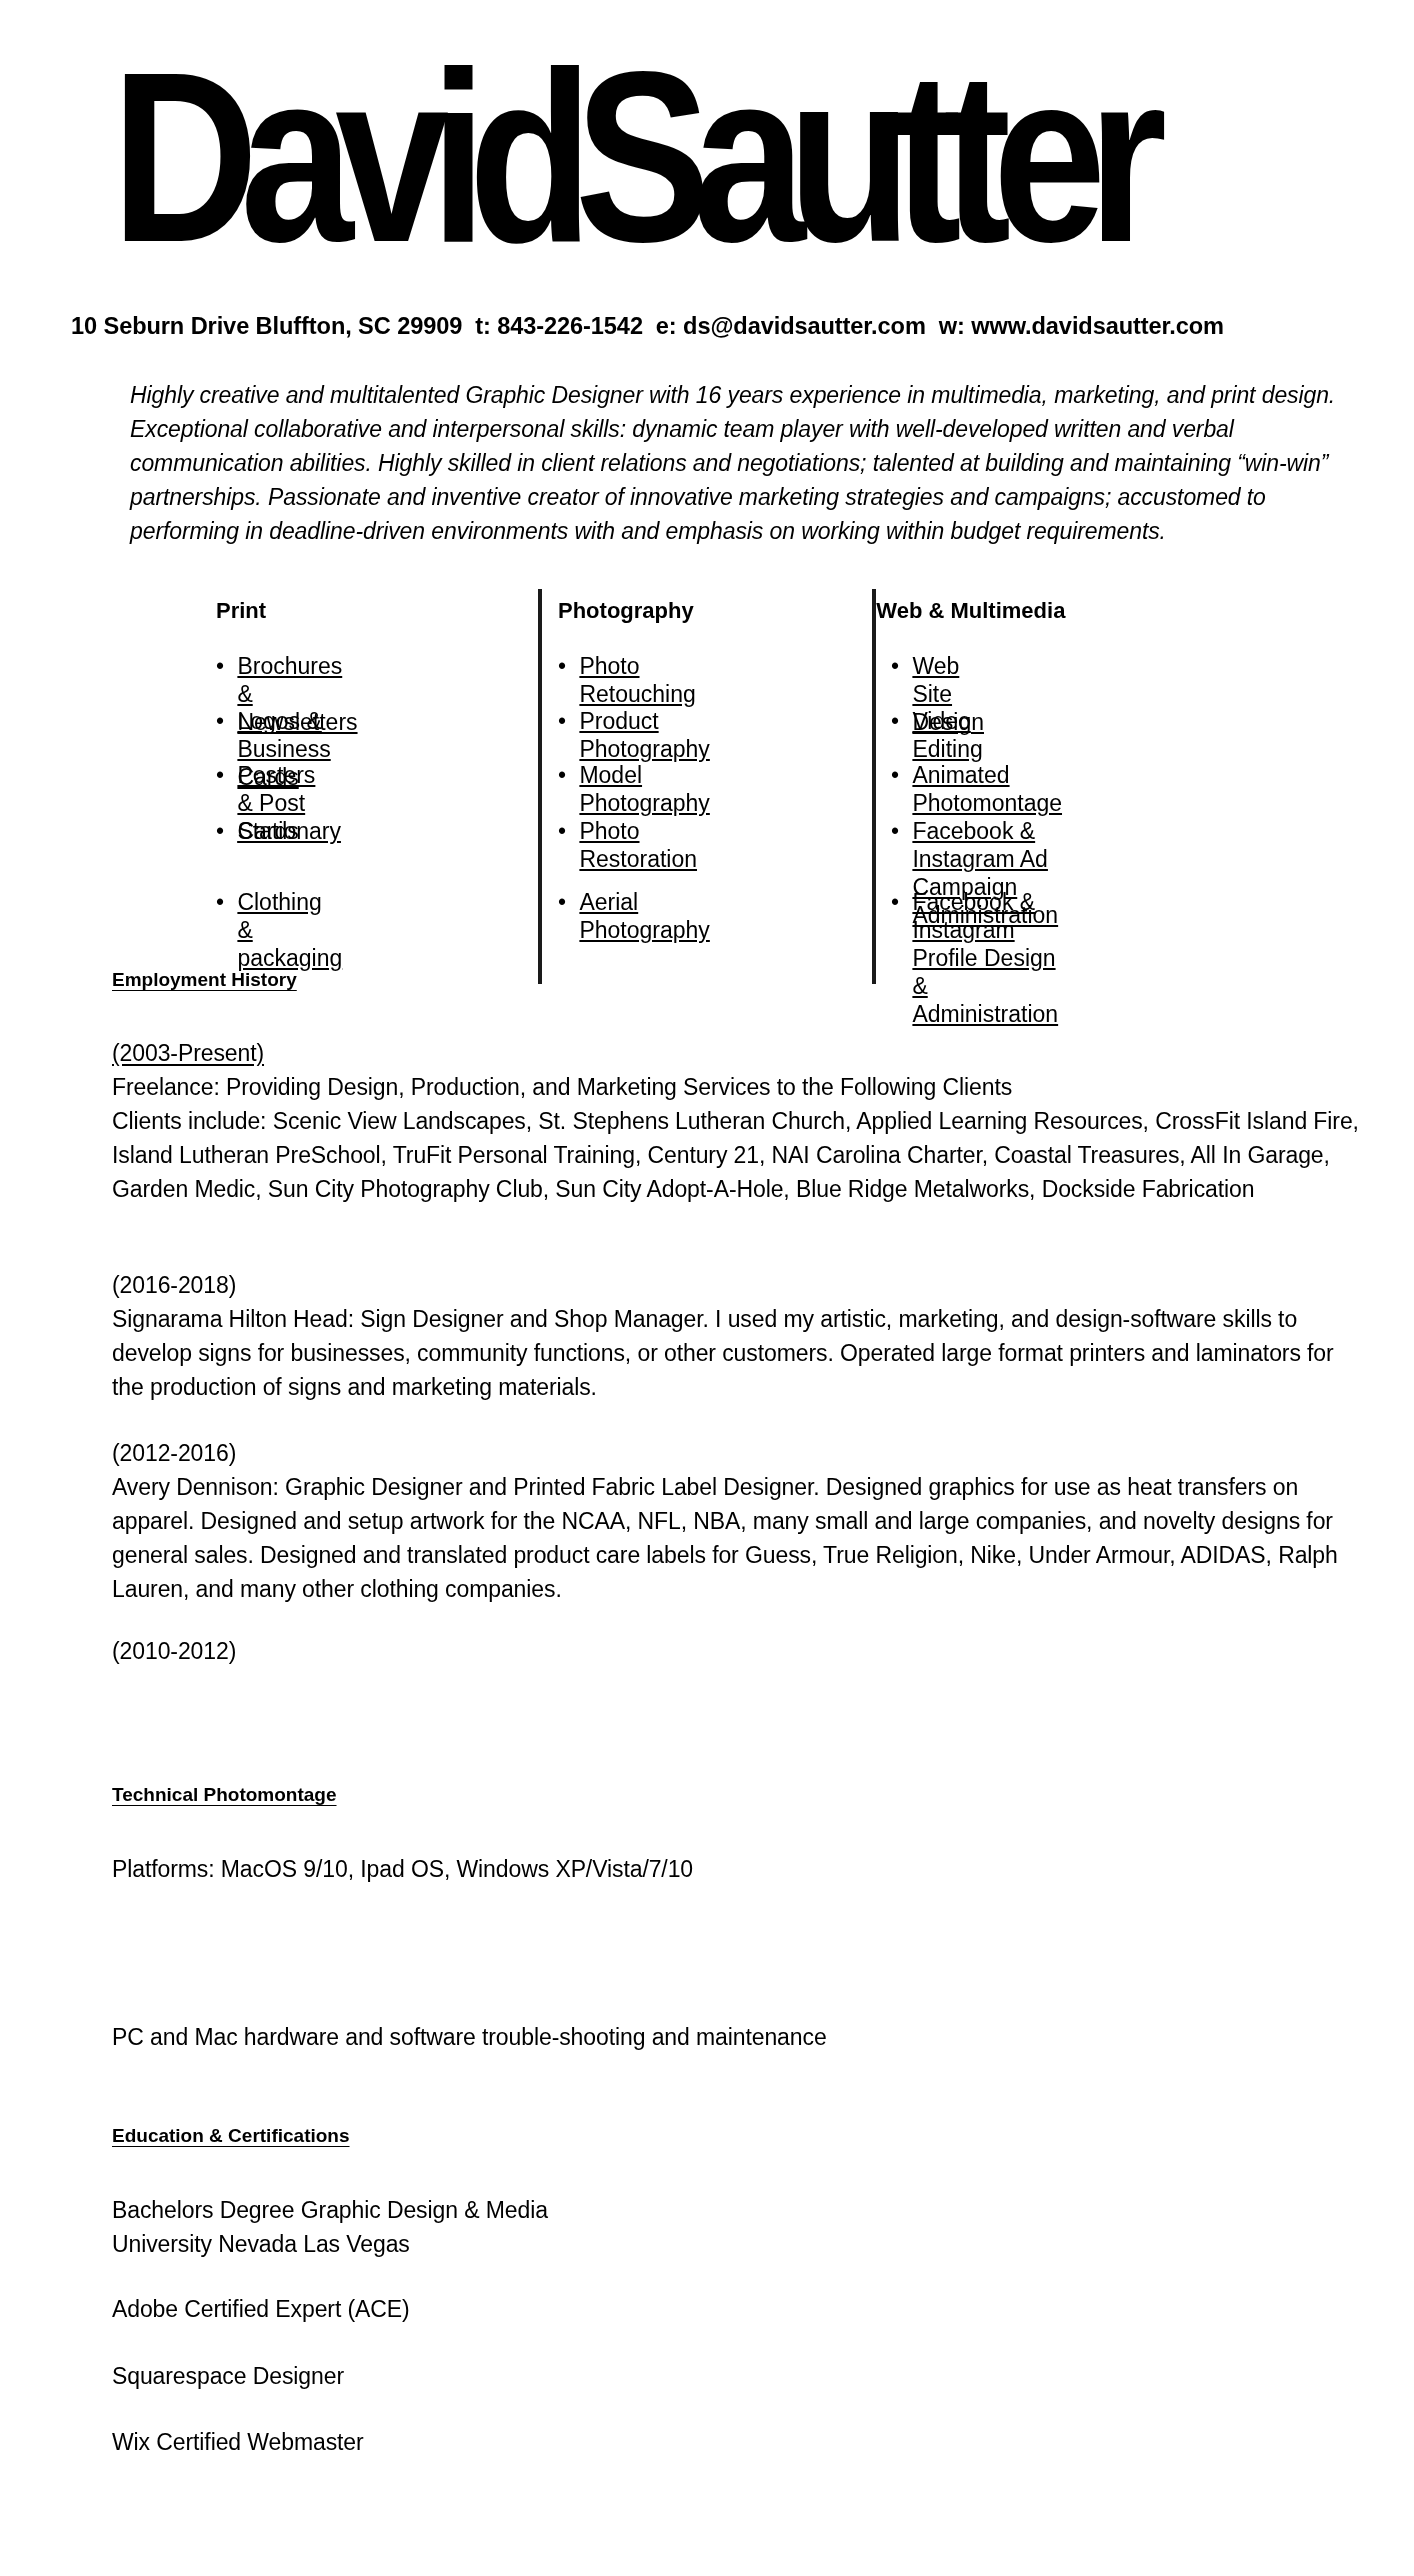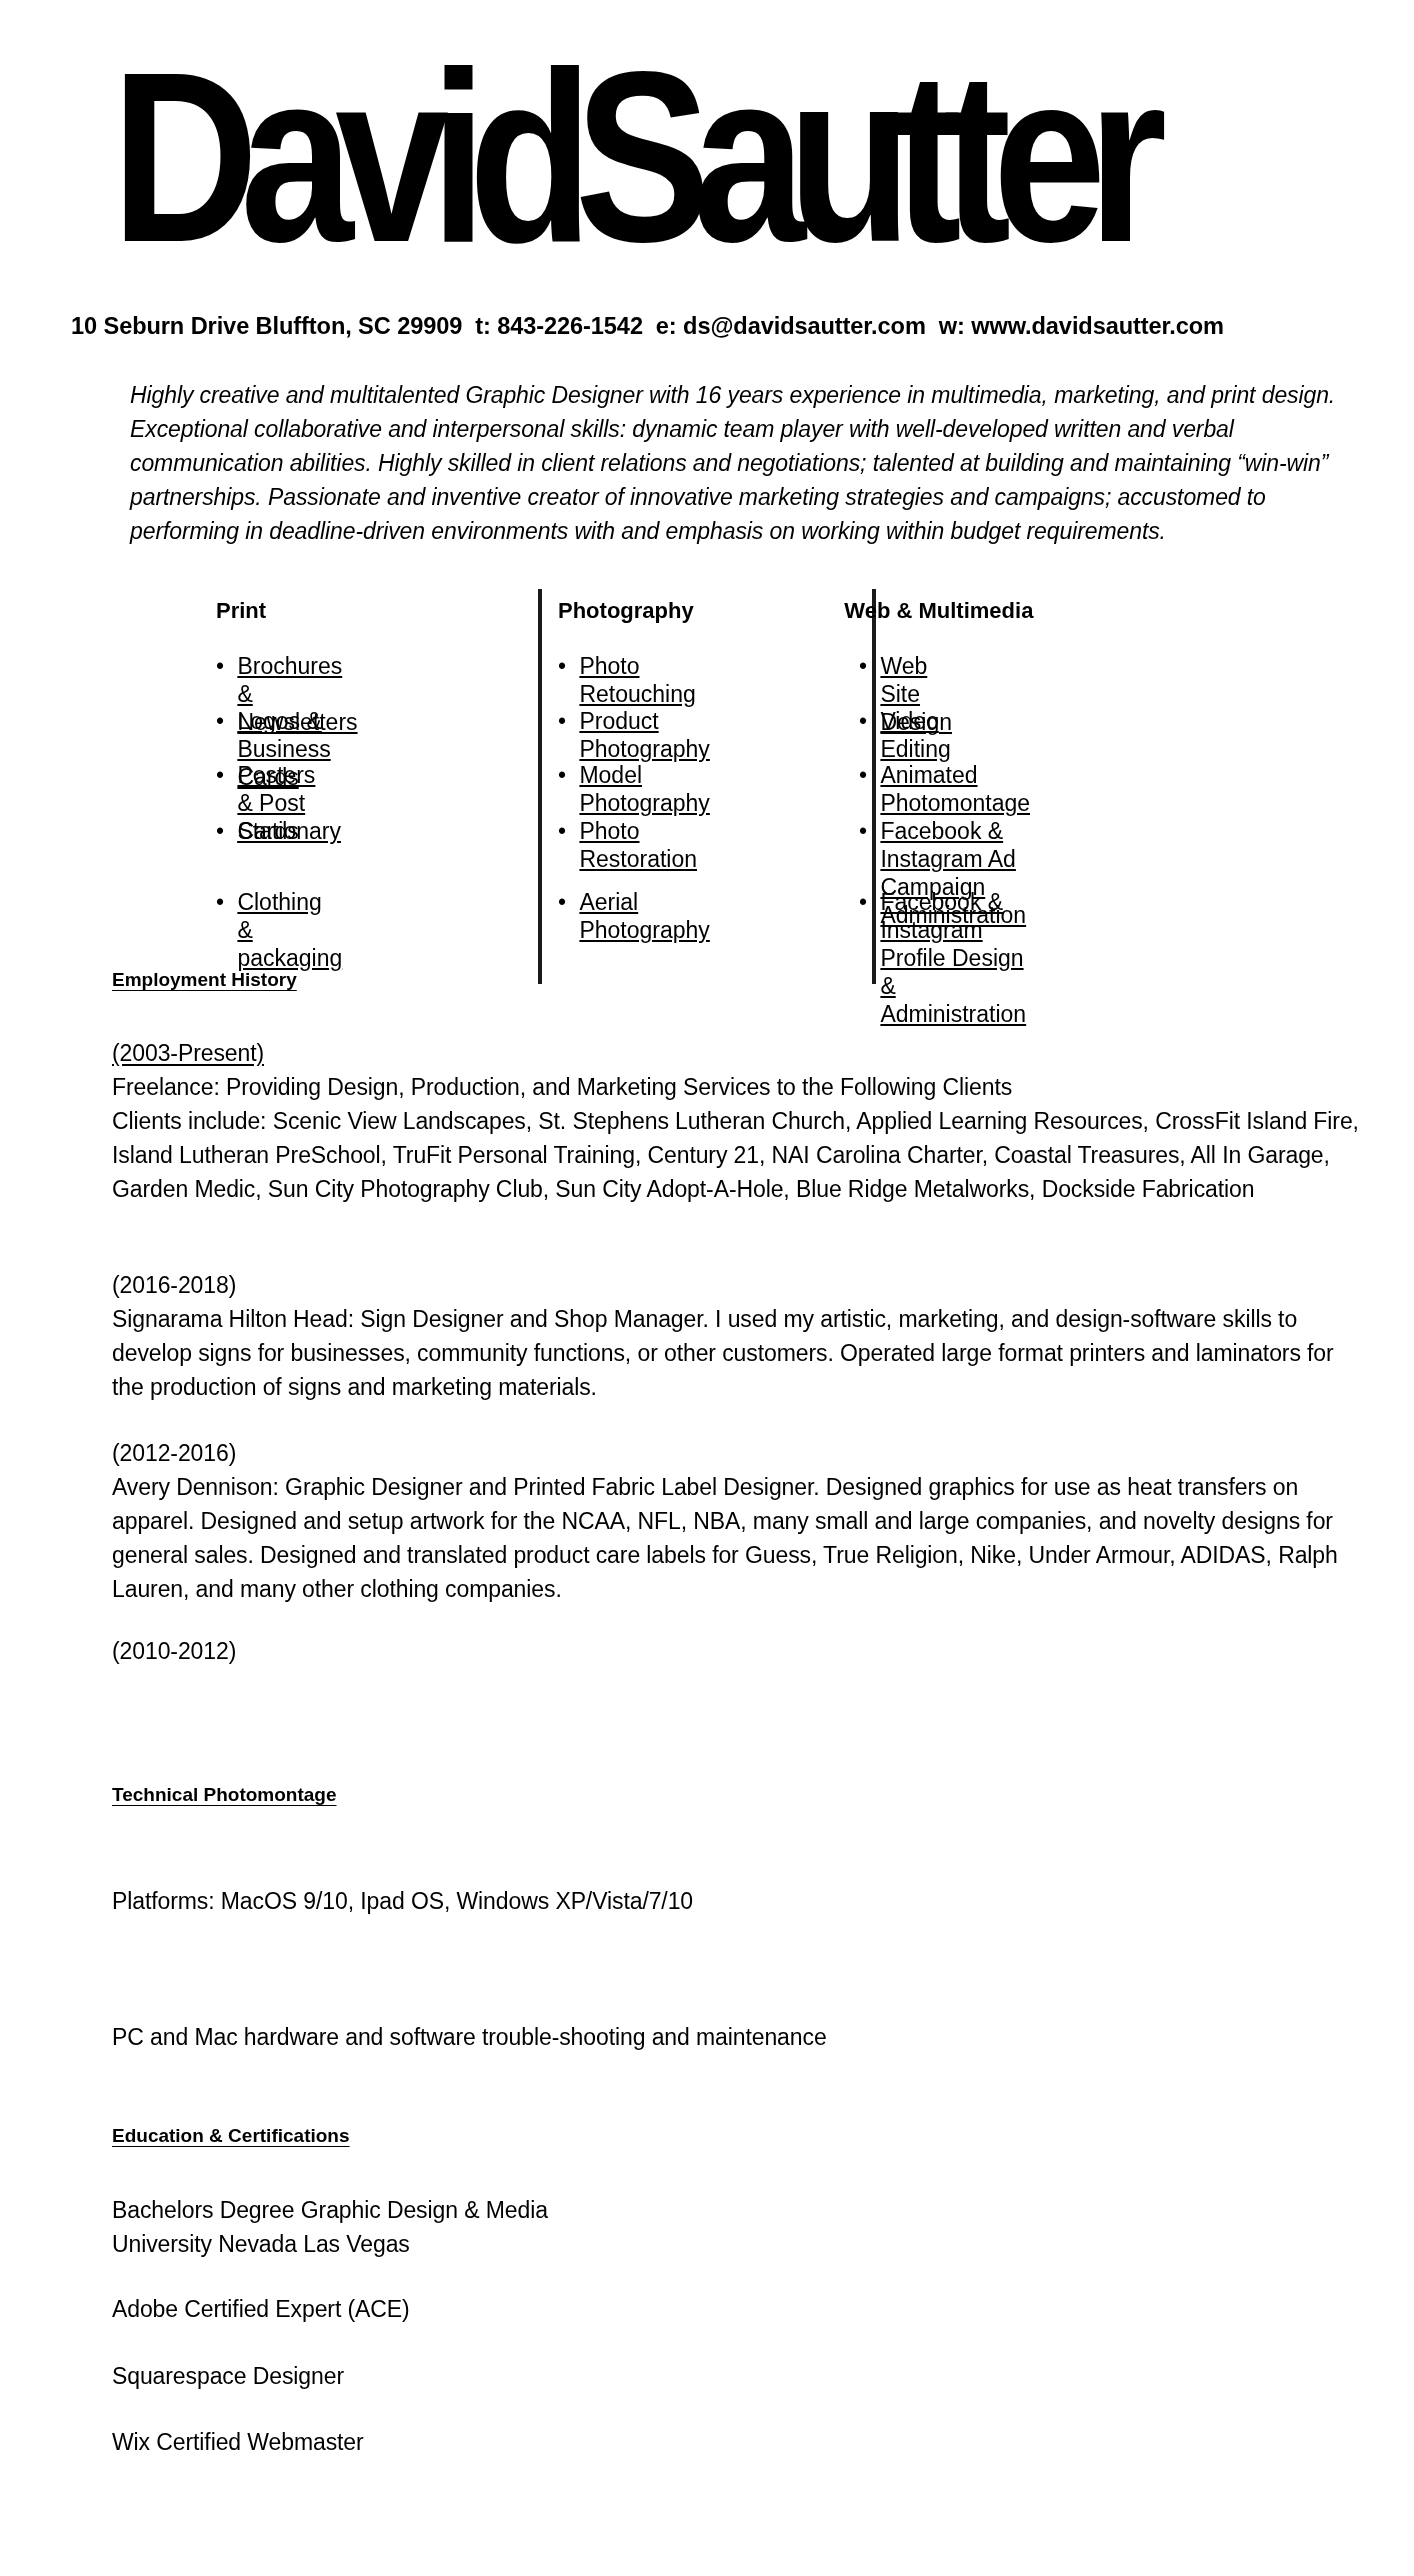--- a/index.html
+++ b/index.html
@@ -95,21 +95,21 @@
         <span class="txt">Photo Restoration</span>
       </div>
     <div class="item" style="top:299px;">
         <span class="bullet">•</span>
         <span class="txt">Aerial Photography</span>
       </div>
   </div>
 
   <div class="divider" style="left:872px;"></div>
 
-  <div class="col" style="left:859px; width:413px;">
+  <div class="col" style="left:891px; width:413px;">
     <div class="col-head" style="left:-14.7px;">Web &amp; Multimedia</div>
     <div class="item" style="top:63px;">
         <span class="bullet">•</span>
         <span class="txt">Web Site Design</span>
       </div>
     <div class="item" style="top:118px;">
         <span class="bullet">•</span>
         <span class="txt">Video Editing</span>
       </div>
     <div class="item" style="top:172px;">
@@ -147,21 +147,21 @@
   <p>(2012-2016)</p>
   <p>Avery Dennison:  Graphic Designer and Printed Fabric Label Designer.  Designed graphics for use as heat transfers on apparel.  Designed and setup artwork for the NCAA, NFL, NBA, many small and large companies, and novelty designs for general sales.  Designed and translated product care labels for Guess, True Religion, Nike, Under Armour, ADIDAS, Ralph Lauren, and many other clothing companies.</p>
 </div>
 
 <div class="abs body-block" style="top:1634px;">
   <p>(2010-2012)</p>
 </div>
 
 <div class="abs sec-head" style="top:1784px;">Technical Photomontage</div>
 
-<div class="abs body-block" style="top:1852px;margin-top:32px;">
+<div class="abs body-block" style="top:1852px;">
   <p>Platforms: MacOS 9/10, Ipad OS, Windows XP/Vista/7/10</p>
 </div>
 
 <div class="abs body-block" style="top:2020px;">PC and Mac hardware and software trouble-shooting and maintenance</div>
 
 <div class="abs sec-head" style="top:2125px;">Education &amp; Certifications</div>
 
 <div class="abs body-block" style="top:2193px;">
   <p>Bachelors Degree Graphic Design &amp; Media</p>
   <p>University Nevada Las Vegas</p>

